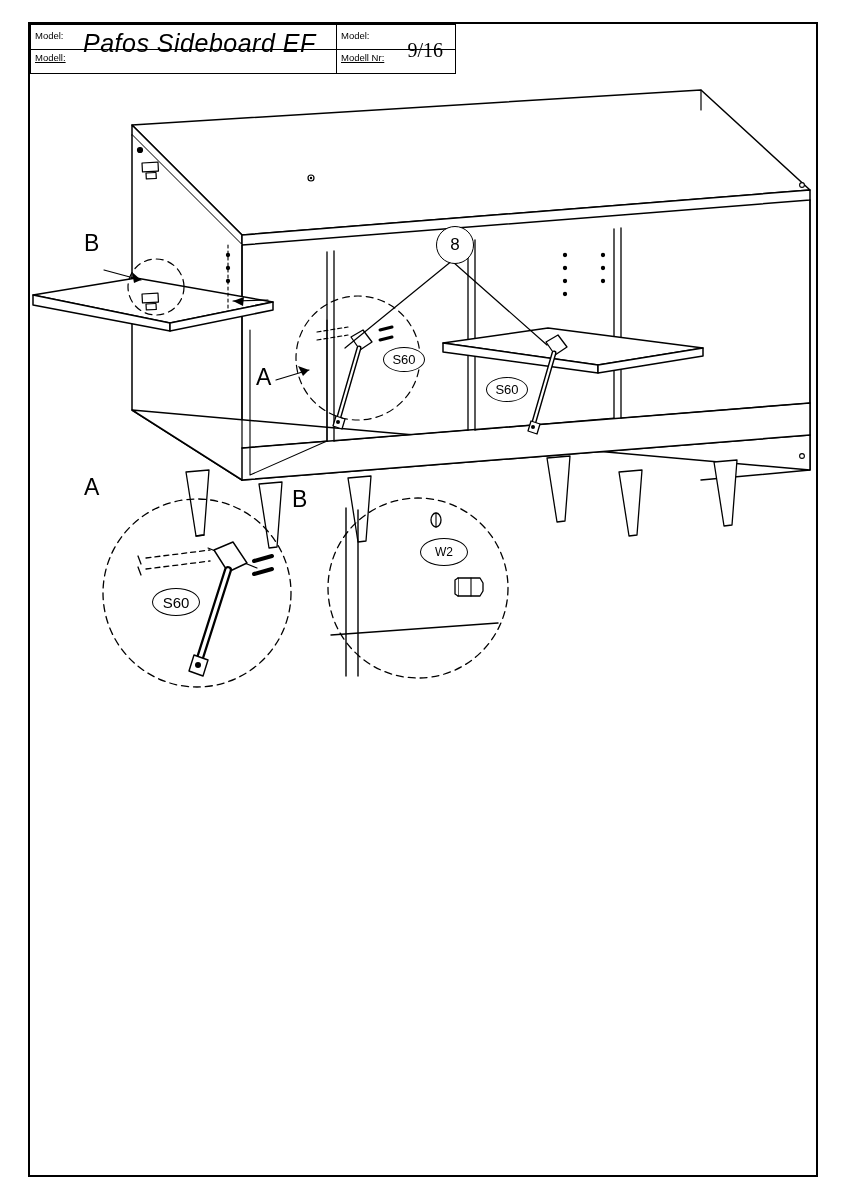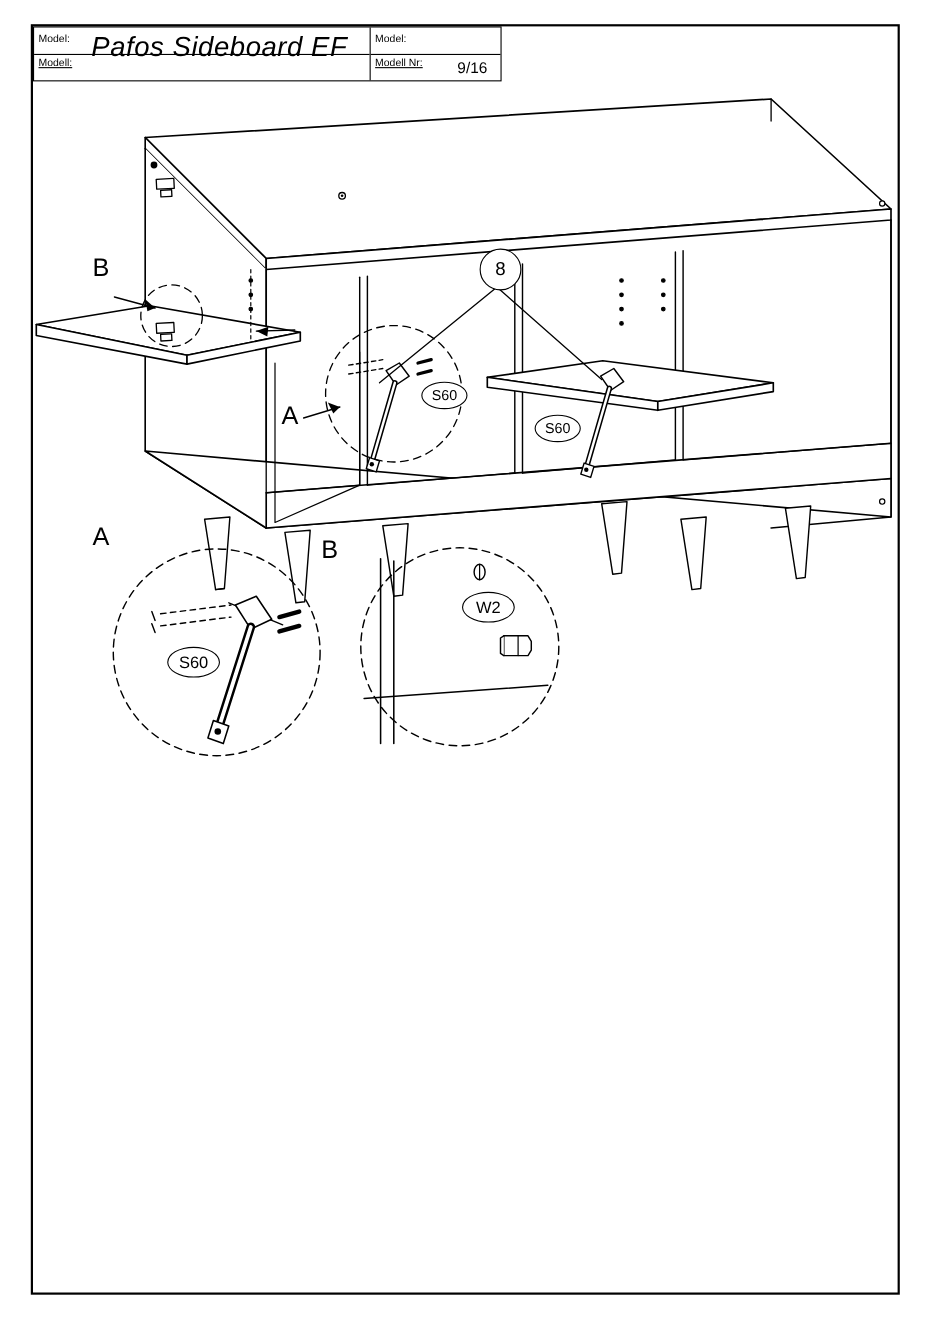--- a/index.html
+++ b/index.html
@@ -77,23 +77,22 @@
     font-family: Liberation Sans, sans-serif;
     font-style: italic;
     font-size: 25px;
     letter-spacing: 0.5px;
     white-space: nowrap;
   }
   .tb-page {
     position: absolute;
     right: 12px;
     top: 14px;
-    font-size: 14px;
-    font-family: Liberation Sans, sans-serif;
-    margin-top: 14px;
+    font-size: 20px;
+    font-family: Liberation Serif, serif;
   }
   
   #drawing {
     position: absolute;
     left: 28px;
     top: 80px;
     width: 790px;
     height: 620px;
   }
   .lbl {
@@ -333,16 +332,16 @@
     <div class="tag-oval" style="left:355px; top:267px; width:42px; height:25px;">S60</div>
 
     <div class="tag-oval" style="left:458px; top:297px; width:42px; height:25px;">S60</div>
 
     <div class="lbl lbl-big" style="left:56px; top:394px;">A</div>
 
     <div class="tag-oval" style="left:124px; top:508px; width:48px; height:28px; font-size:15px;">S60</div>
 
     <div class="lbl lbl-big" style="left:264px; top:406px;">B</div>
 
-    <div class="tag-oval" style="left:392px; top:458px; width:48px; height:28px; font-size:15px;">W2</div>
+    <div class="tag-oval" style="left:392px; top:458px; width:48px; height:28px; font-size:12px;">W2</div>
 
   </div>
 </div>
 
 </body></html>

